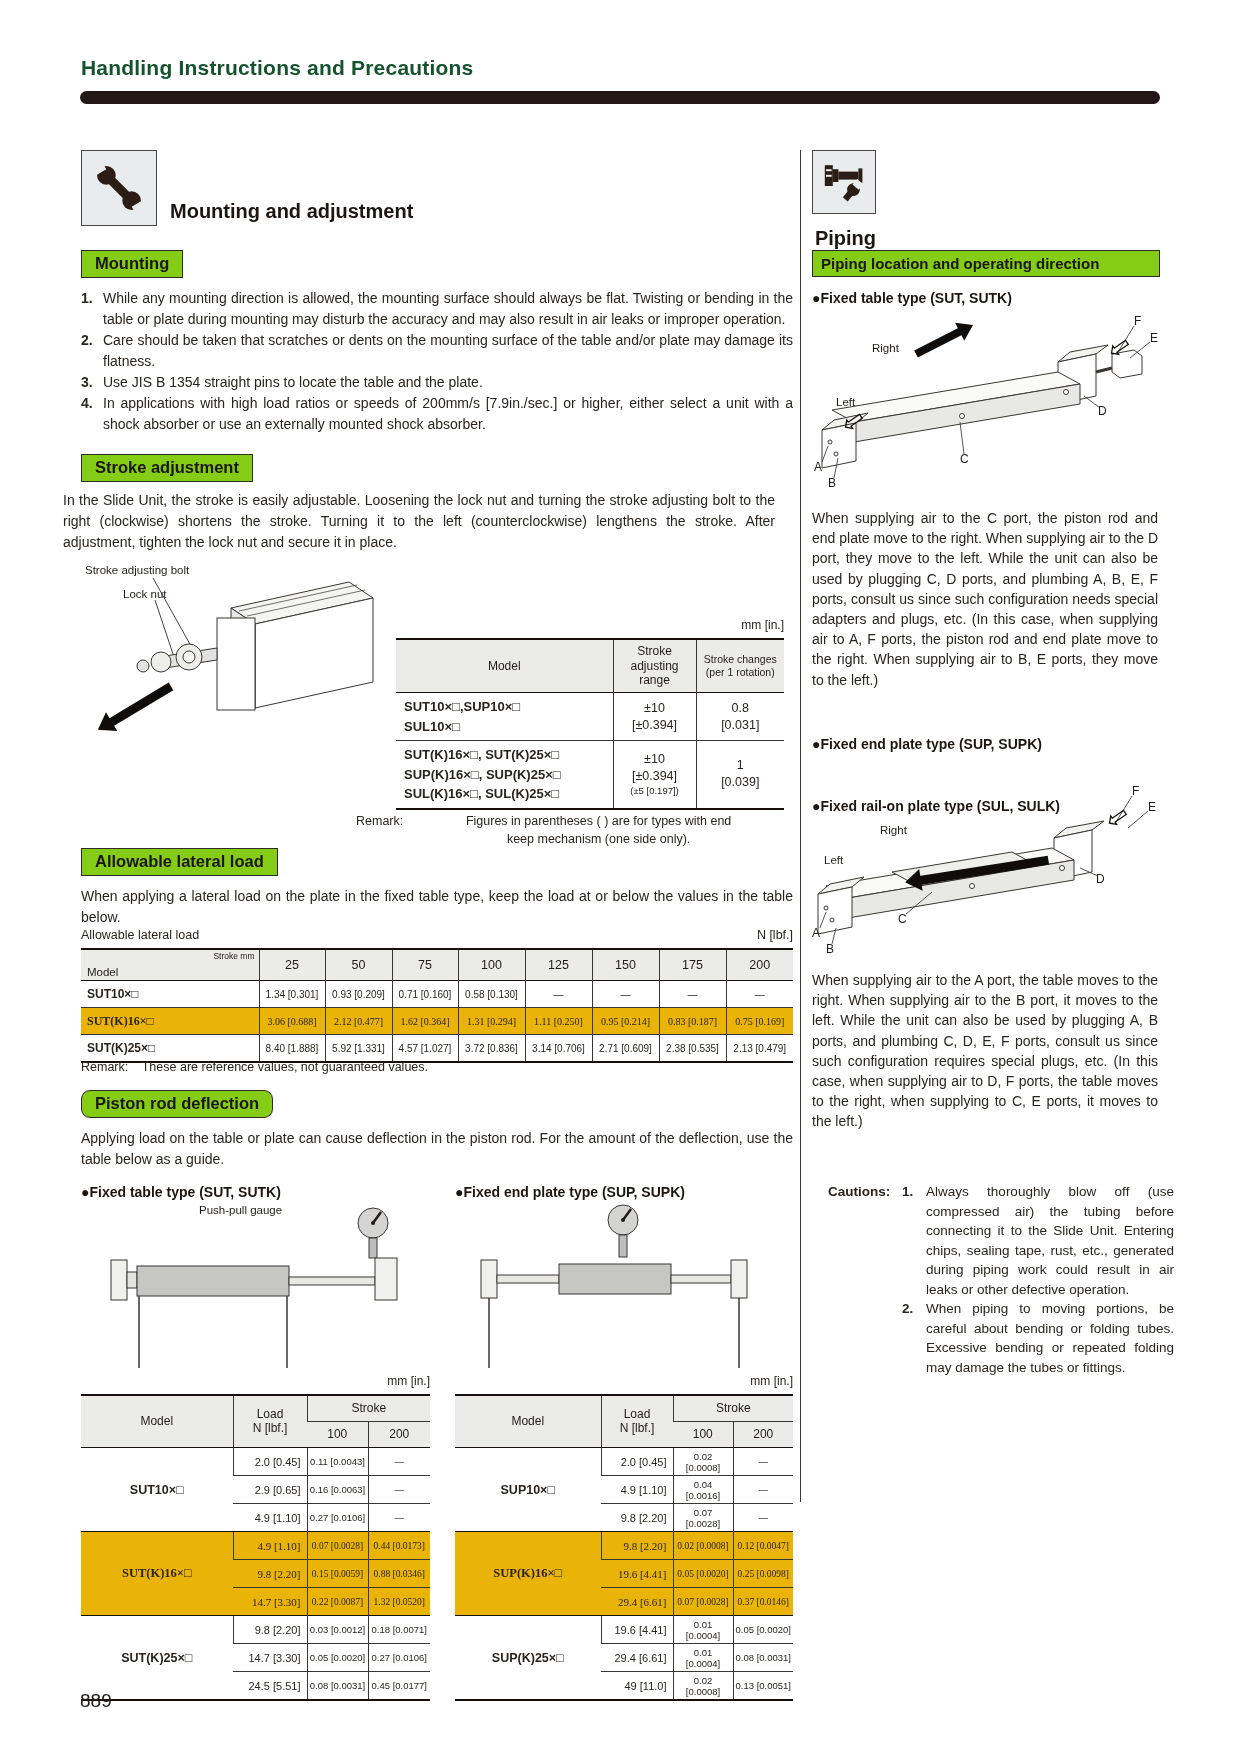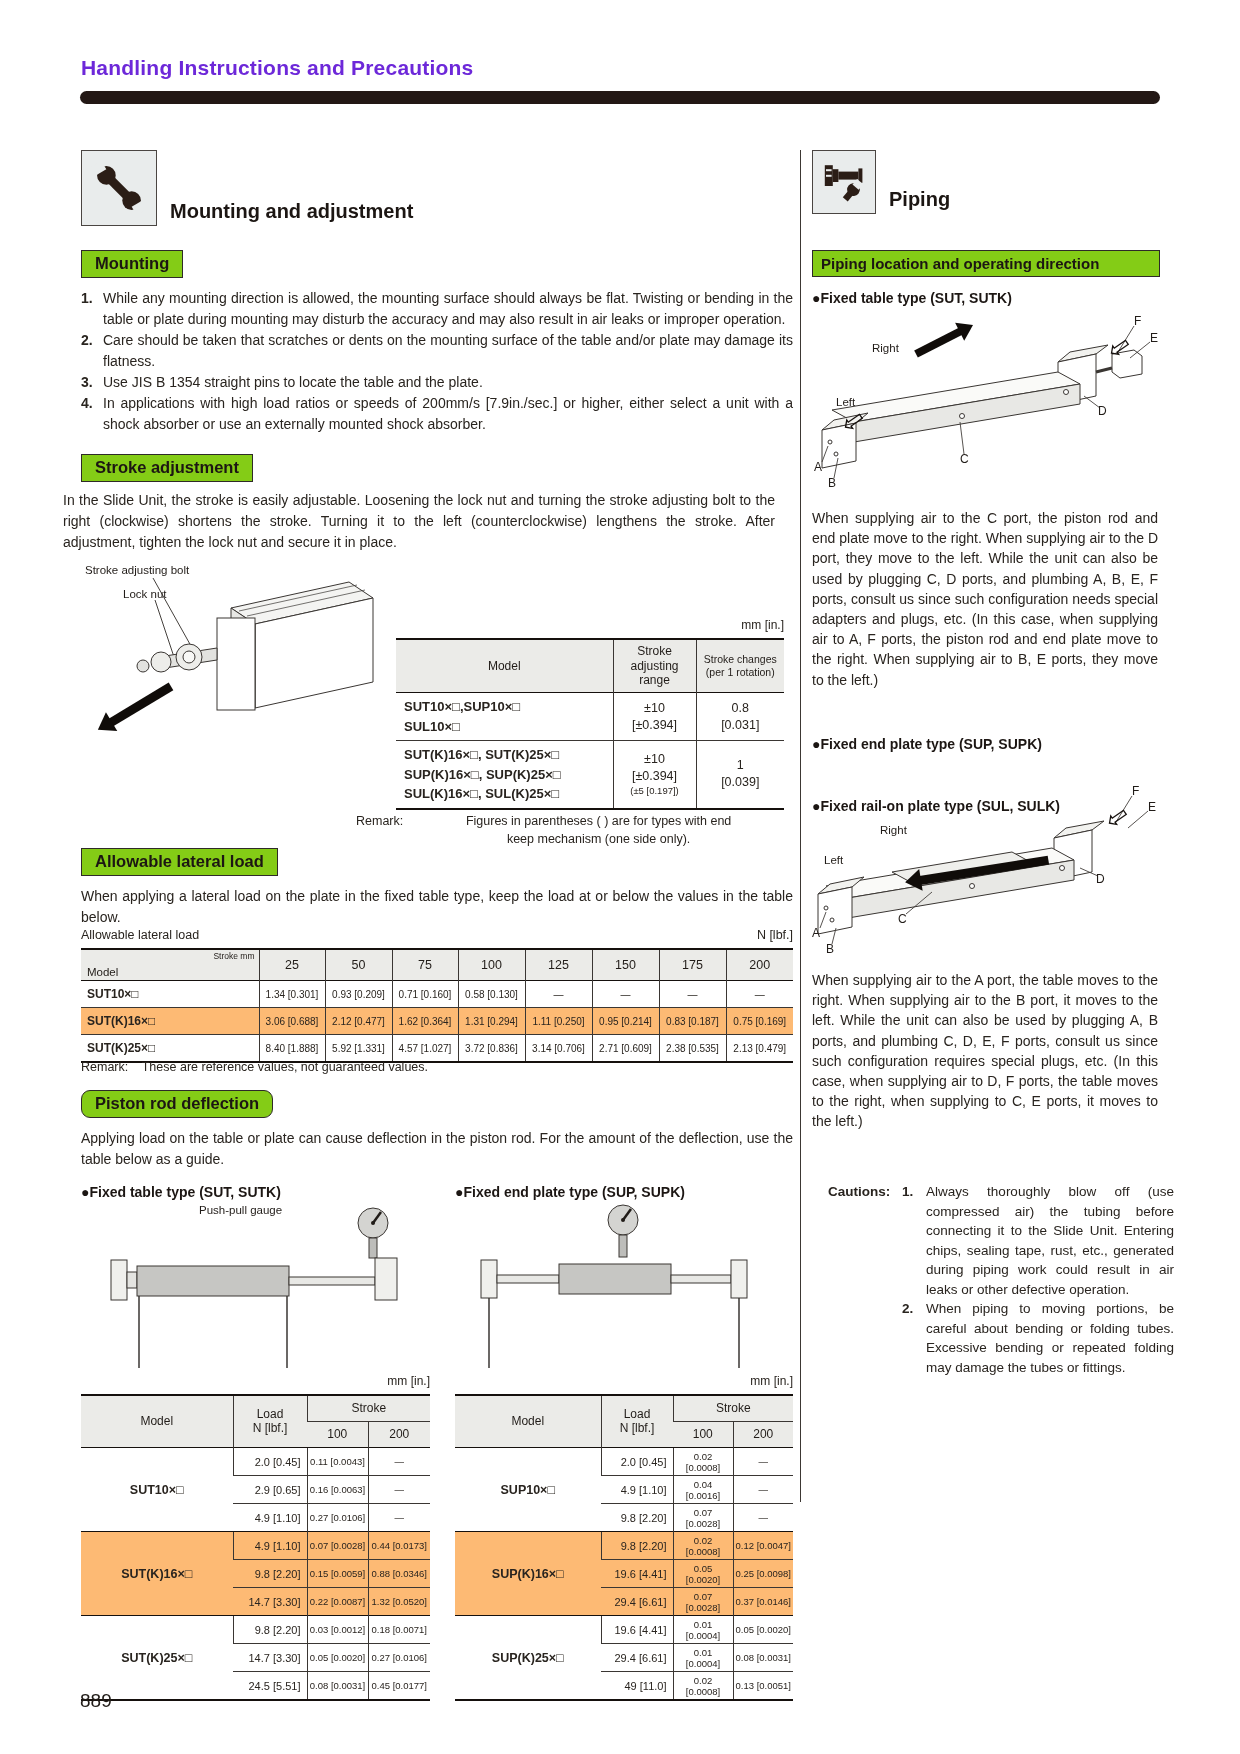--- a/index.html
+++ b/index.html
@@ -1,21 +1,21 @@
 <!DOCTYPE html>
 <html><head>
 <meta charset="utf-8">
 <style>
   html,body{margin:0;padding:0;background:#fff;}
   .page{position:relative;width:1240px;height:1754px;background:#ffffff;overflow:hidden;
         font-family:"Liberation Sans","DejaVu Sans",sans-serif;color:#29241f;}
   .abs{position:absolute;}
 
   
-  .page-title{left:81px;top:56px;font-size:21px;font-weight:bold;letter-spacing:.2px;color:#6d28d9;}
+  .page-title{left:81px;top:56px;font-size:21px;font-weight:bold;letter-spacing:.2px;color:#14532d;}
   .title-bar{left:80px;top:91px;width:1080px;height:13px;background:#231815;border-radius:7px;}
   .divider{left:800px;top:150px;width:1px;height:1352px;background:#3c3733;}
 
   
   .sec-head{display:flex;align-items:flex-end;gap:13px;}
   .icon-box{width:74px;height:74px;background:#e9ecec;border:1px solid#4a4542;display:flex;align-items:center;justify-content:center;flex:none;}
   .icon-box.small{width:62px;height:62px;}
   .sec-title{font-size:20px;font-weight:bold;padding-bottom:3px;color:#1c1613;}
   .subhead{display:inline-block;border:1px solid #2e2a28;background:#84cc16;font-size:16.5px;font-weight:bold;
            padding:3px 13px 4px;color:#1c1613;}
@@ -32,21 +32,21 @@
   .caption-row{display:flex;justify-content:space-between;font-size:12.5px;}
 
   
   table{border-collapse:collapse;table-layout:fixed;}
   .tbl{border-top:2.5px solid #15100d;border-bottom:2px solid #15100d;}
   .tbl th{background:#ebebe8;font-weight:normal;padding:2px 3px;color:#211c18;}
   .tbl th+th,.tbl td+td{border-left:1px solid #3a3633;}
   .tbl tr+tr th,.tbl tr+tr td{border-top:1px solid #3a3633;}
   .tbl tbody tr.first td{border-top:1.6px solid #15100d;}
   .tbl tr.gs td{border-top:1.6px solid #15100d;}
-  .tbl tr.shade td{background:#fdba74;}
+  .tbl tr.shade td{background:#eab308;font-family:Liberation Serif, serif;}
 
   .stroke-table{width:388px;}
   .stroke-table th{height:48px;font-size:12px;line-height:1.2;}
   .stroke-table th.chg{font-size:10.5px;}
   .stroke-table td{text-align:center;font-size:12.5px;line-height:1.35;padding:4px 2px;}
   .stroke-table td.model{text-align:left;font-weight:bold;font-size:13px;padding-left:8px;line-height:1.5;}
   .stroke-table .small{font-size:9.5px;}
 
   .lateral-table{width:712px;}
   .lateral-table th{height:26px;font-size:12.5px;}
@@ -476,21 +476,21 @@
       <tr>
           <td class="load">49 [11.0]</td>
           <td>0.02 [0.0008]</td>
           <td>0.13 [0.0051]</td>
         </tr>
     </tbody>
   </table>
 
   <div class="abs page-num" style="left:80px;top:1690px;">889</div>
 
-  <div class="abs sec-head" style="left:812px;top:150px;">
+  <div class="abs sec-head" style="left:812px;top:150px;flex-direction:column;">
     <div class="icon-box small">
       <svg width="48" height="48" viewBox="0 0 60 60">
         <g fill="#2b1d16">
           <rect x="6" y="9" width="10" height="26"></rect>
           <rect x="16" y="14" width="7" height="16"></rect>
           <rect x="23" y="17" width="25" height="10"></rect>
           <rect x="48" y="13" width="5" height="18"></rect>
         </g>
         <rect x="7.5" y="14" width="7" height="2.5" fill="#e9ecec"></rect>
         <rect x="7.5" y="21" width="7" height="2.5" fill="#e9ecec"></rect>

